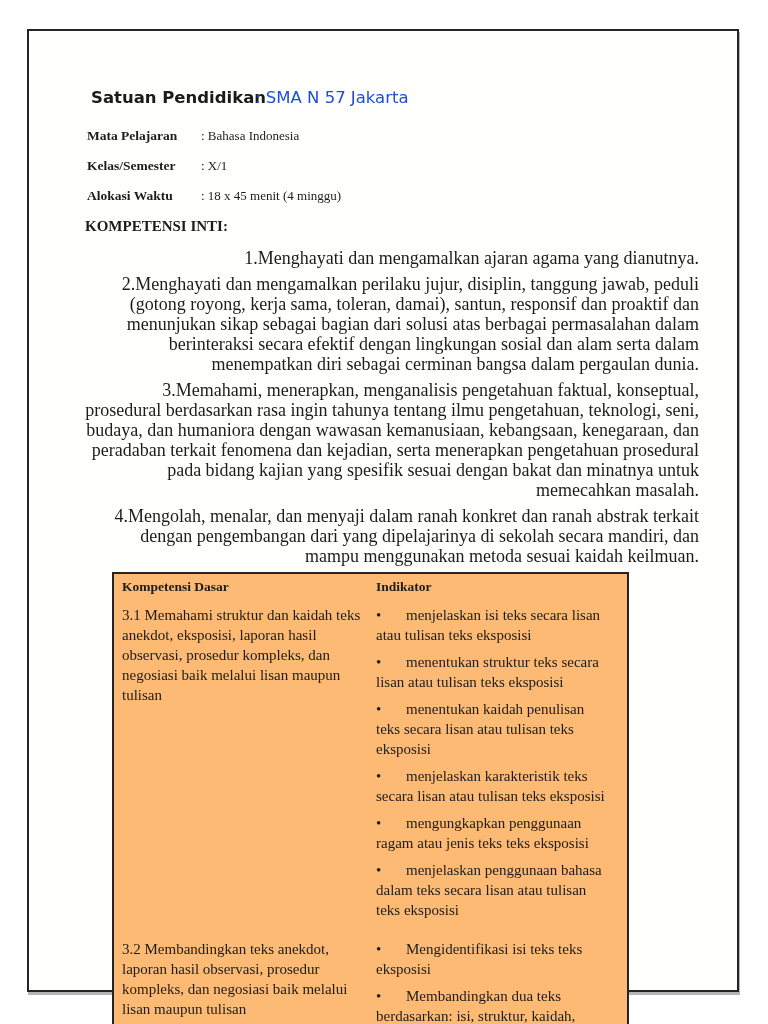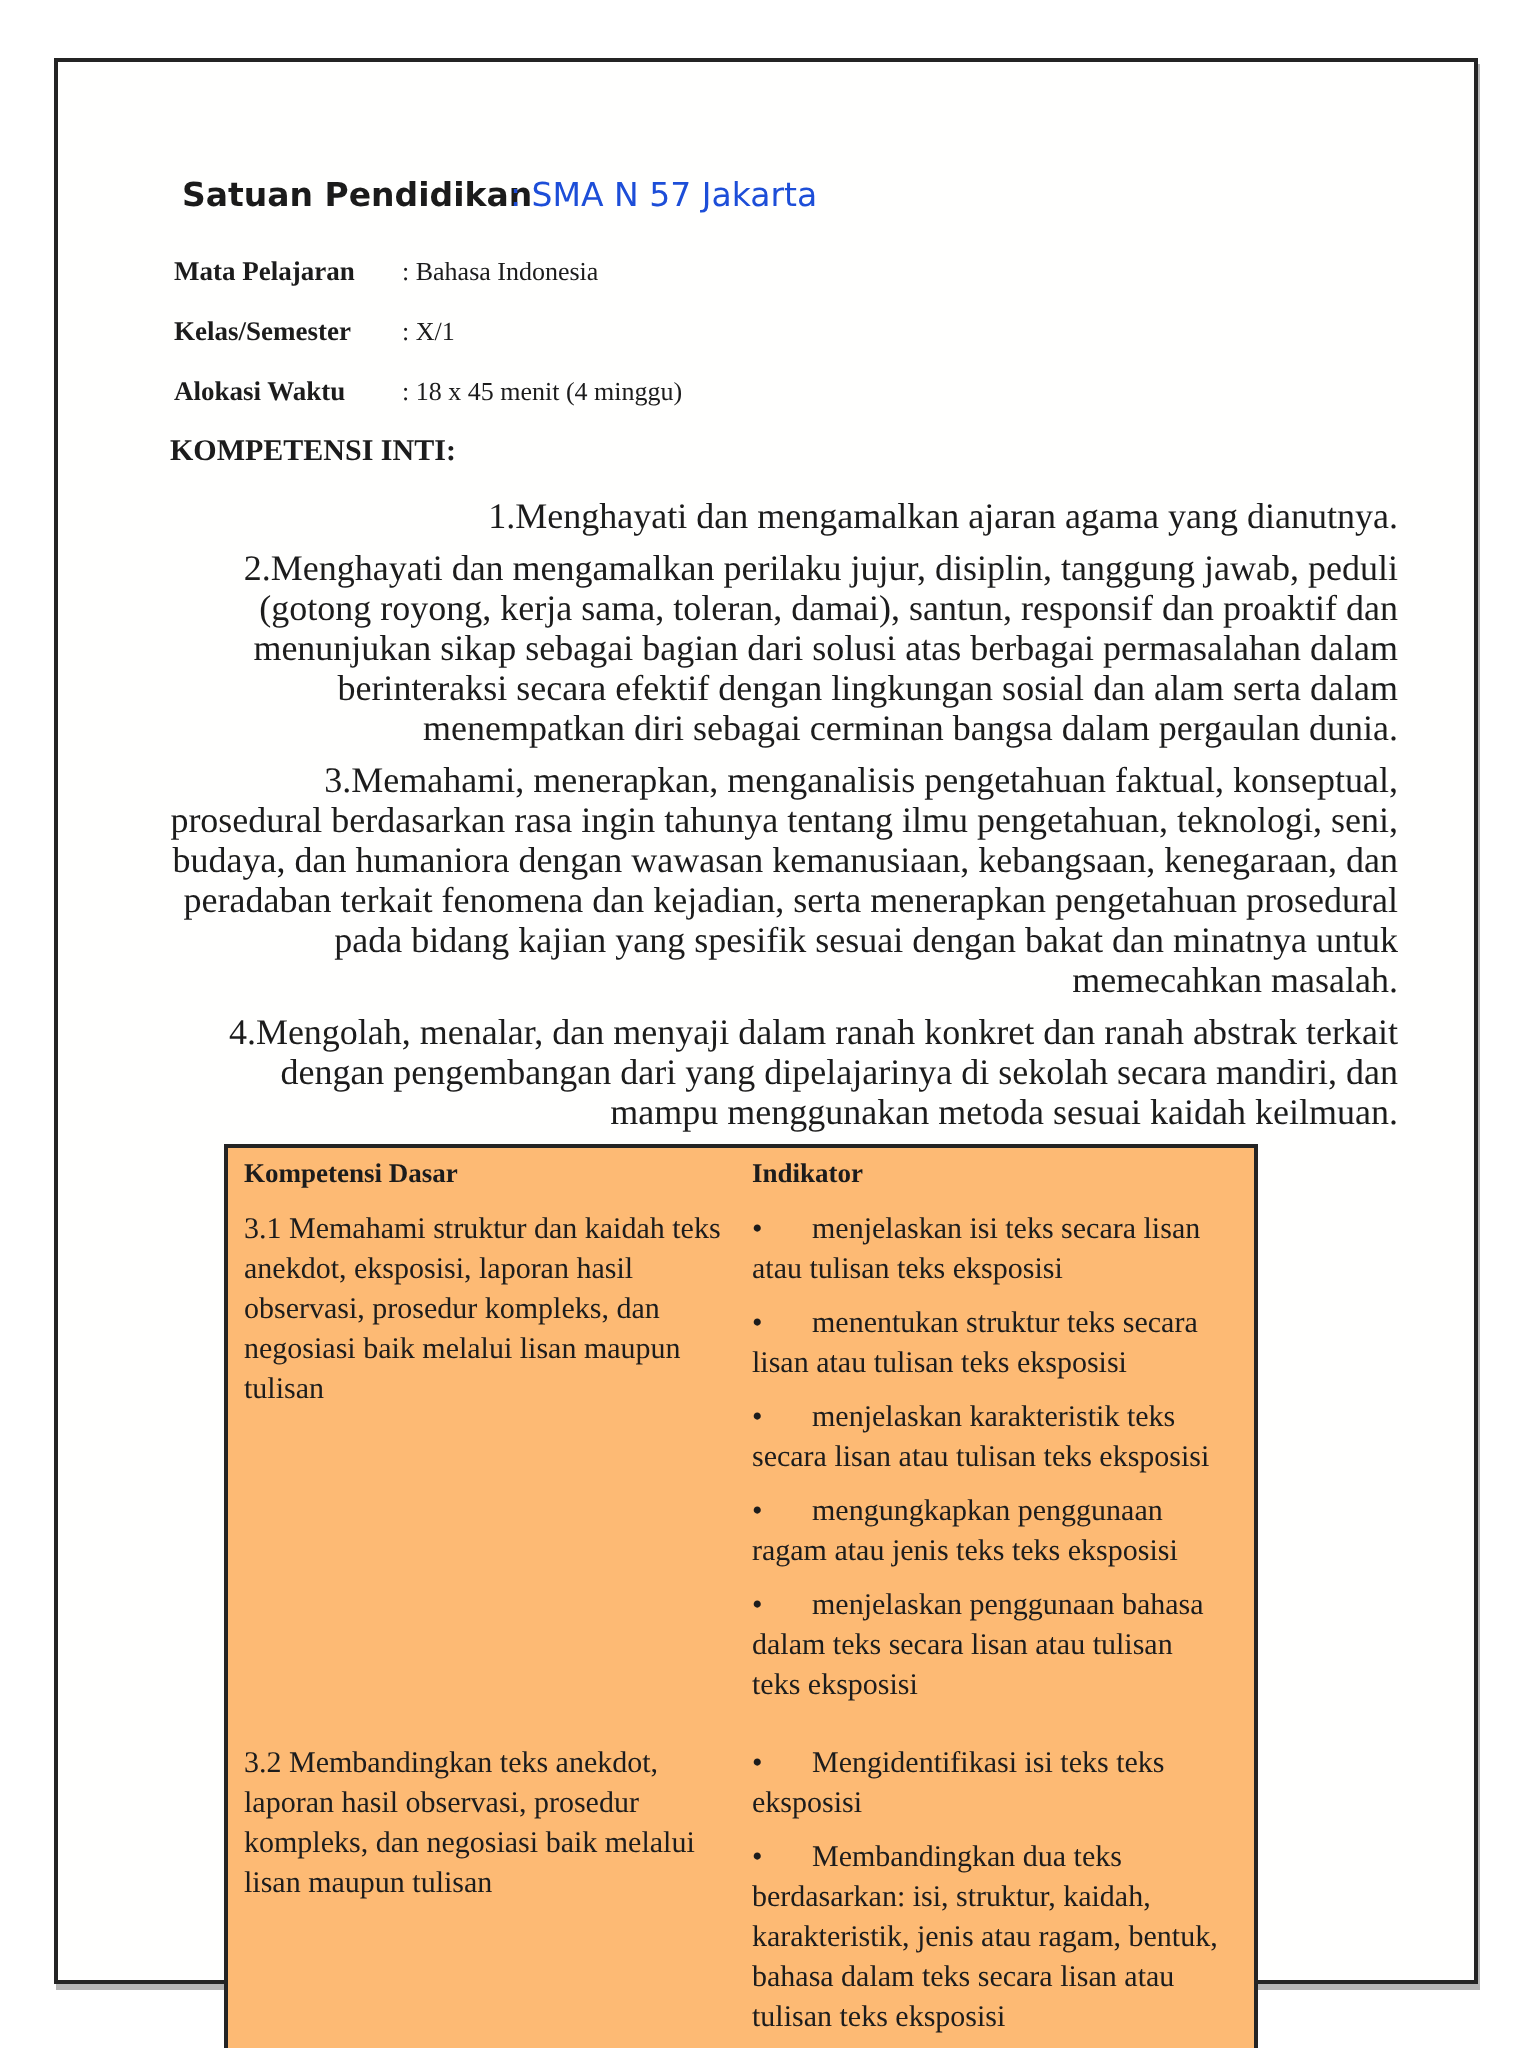--- a/index.html
+++ b/index.html
@@ -143,20 +143,21 @@
         <div class="cell cell-ind">Indikator</div>
       </div>
 
       <div class="trow body-row">
         <div class="cell cell-kd">
           <p>3.1 Memahami struktur dan kaidah teks anekdot, eksposisi, laporan hasil observasi, prosedur kompleks, dan negosiasi baik melalui lisan maupun tulisan</p>
         </div>
         <div class="cell cell-ind">
           <p class="bullet">menjelaskan isi teks secara lisan atau tulisan teks eksposisi</p>
           <p class="bullet">menentukan struktur teks secara lisan atau tulisan teks eksposisi</p>
+          <p class="bullet">menentukan kaidah penulisan teks secara lisan atau tulisan teks eksposisi</p>
           <p class="bullet">menjelaskan karakteristik teks secara lisan atau tulisan teks eksposisi</p>
           <p class="bullet">mengungkapkan penggunaan ragam atau jenis teks teks eksposisi</p>
           <p class="bullet">menjelaskan penggunaan bahasa dalam teks secara lisan atau tulisan teks eksposisi</p>
         </div>
       </div>
 
       <div class="trow body-row second">
         <div class="cell cell-kd">
           <p>3.2 Membandingkan teks anekdot, laporan hasil observasi, prosedur kompleks, dan negosiasi baik melalui lisan maupun tulisan</p>
         </div>

